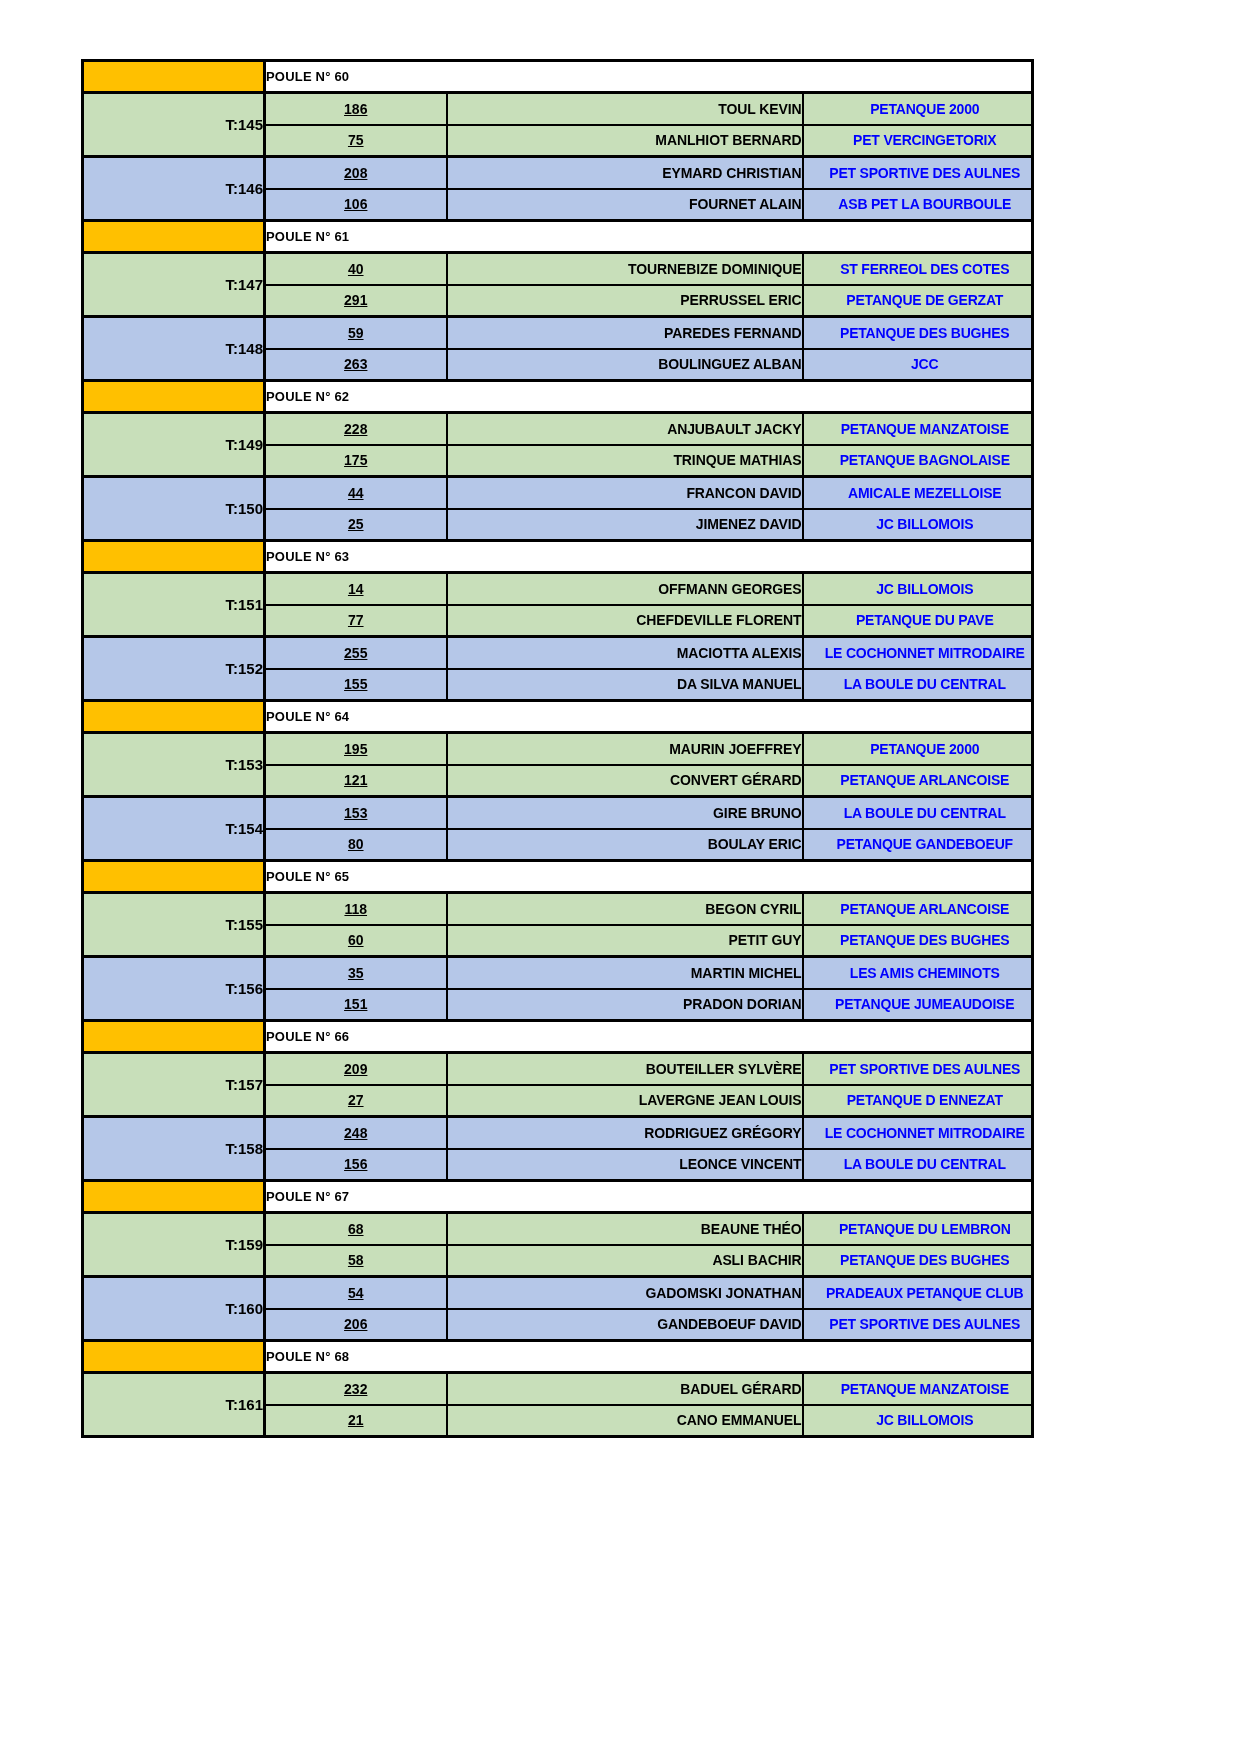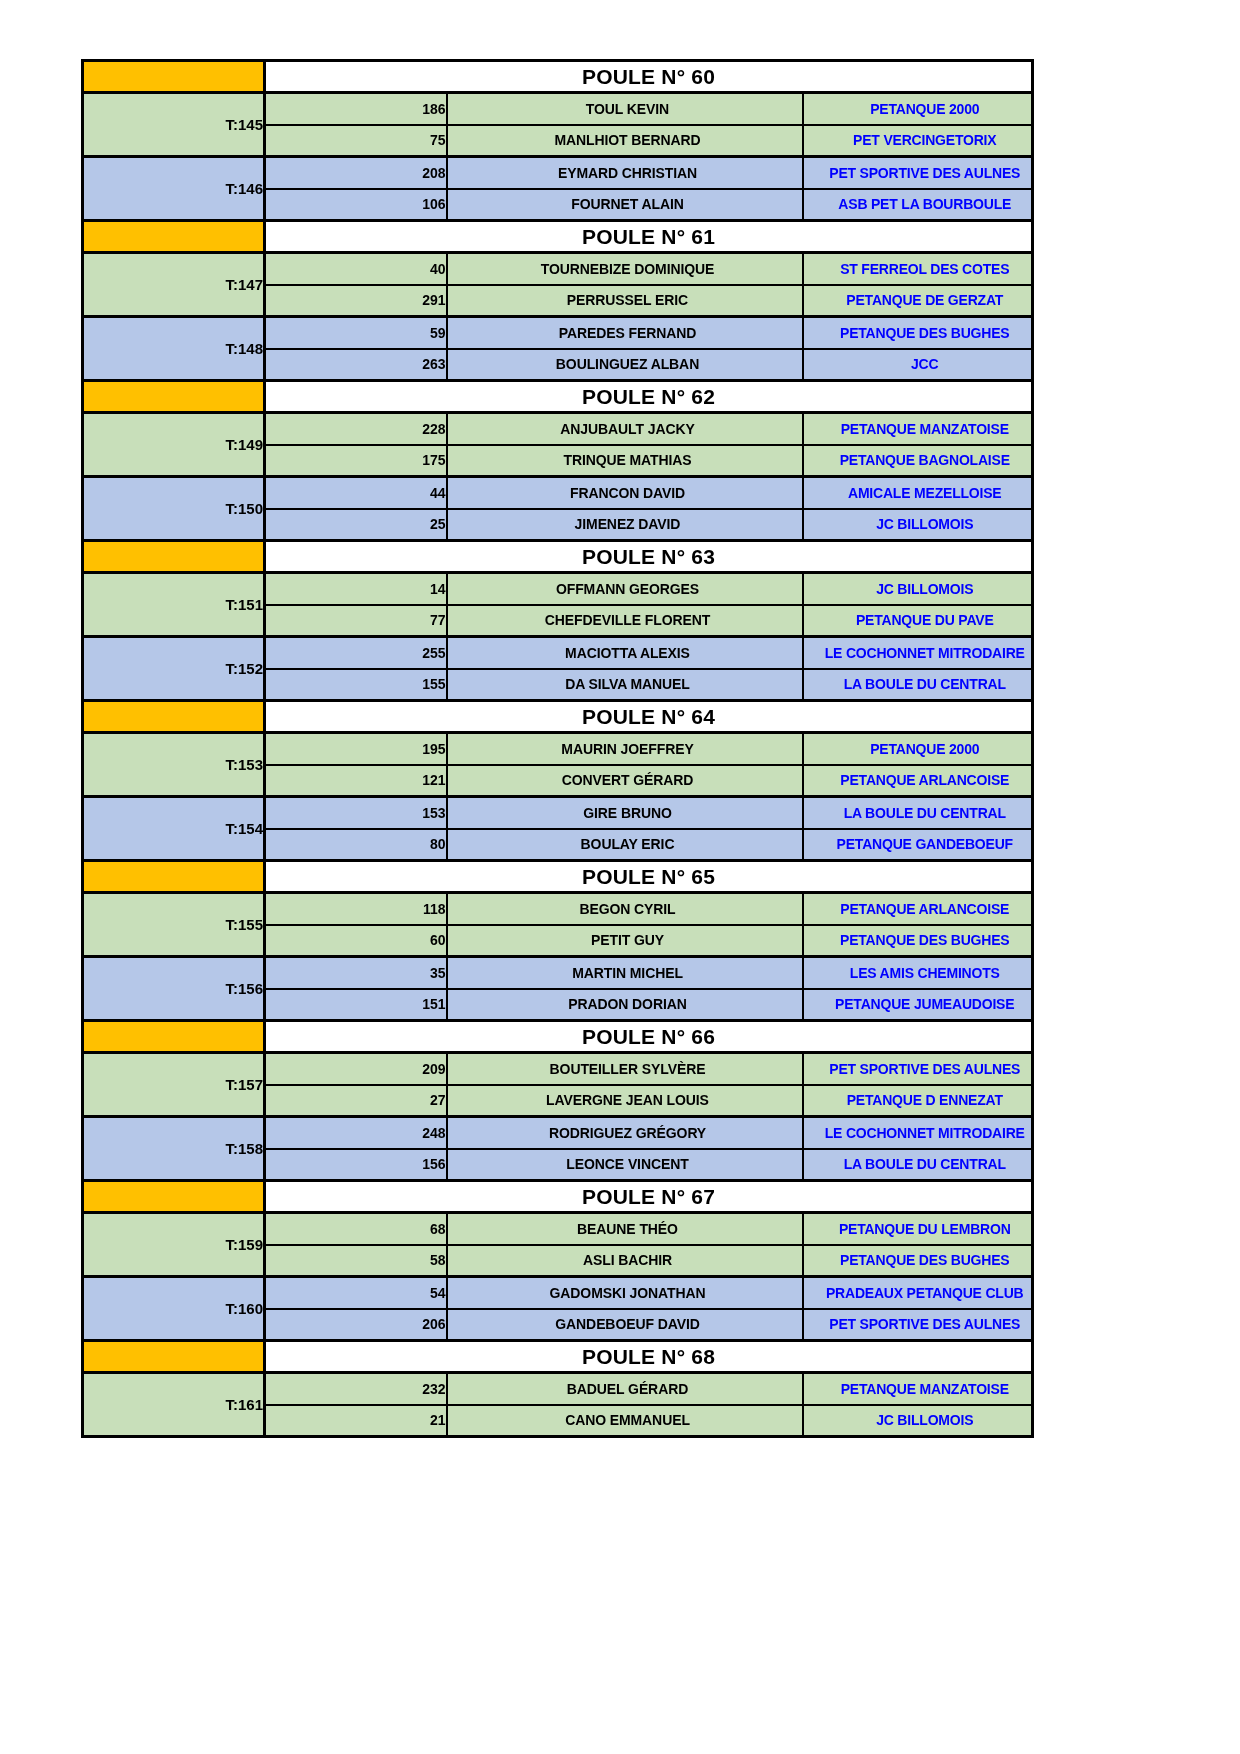--- a/index.html
+++ b/index.html
@@ -49,41 +49,41 @@
   tr.poule-header-row td {
     border-top-width: 3px;
     border-bottom-width: 3px;
   }
   td.orange-cell {
     background: var(--orange, #FFC000);
     border-right-width: 3px;
   }
   td.poule-title {
     background: #ffffff;
-    text-align: center;
-    font-size: 21px;
+    font-size: 13px;
     letter-spacing: 0.2px;
     margin-left: 36px;
   }
 
   
   tr.team-first td { border-top-width: 3px; }
   tr.green td { background: var(--green, #C8DFBA); }
   tr.blue  td { background: var(--blue, #B5C7E8); }
 
   td.team-id-cell {
     text-align: right;
     font-size: 15px;
     border-right-width: 3px;
   }
   td.player-number-cell {
+    text-align: center;
+    text-decoration: underline;
+  }
+  td.player-name-cell {
     text-align: right;
-  }
-  td.player-name-cell {
-    text-align: center;
     padding-left: 6px;
     letter-spacing: -0.1px;
   }
   td.player-club-cell {
     text-align: center;
     padding-left: 15px;
     color: var(--club-text, #0000FF);
     letter-spacing: -0.2px;
   }
 </style>

